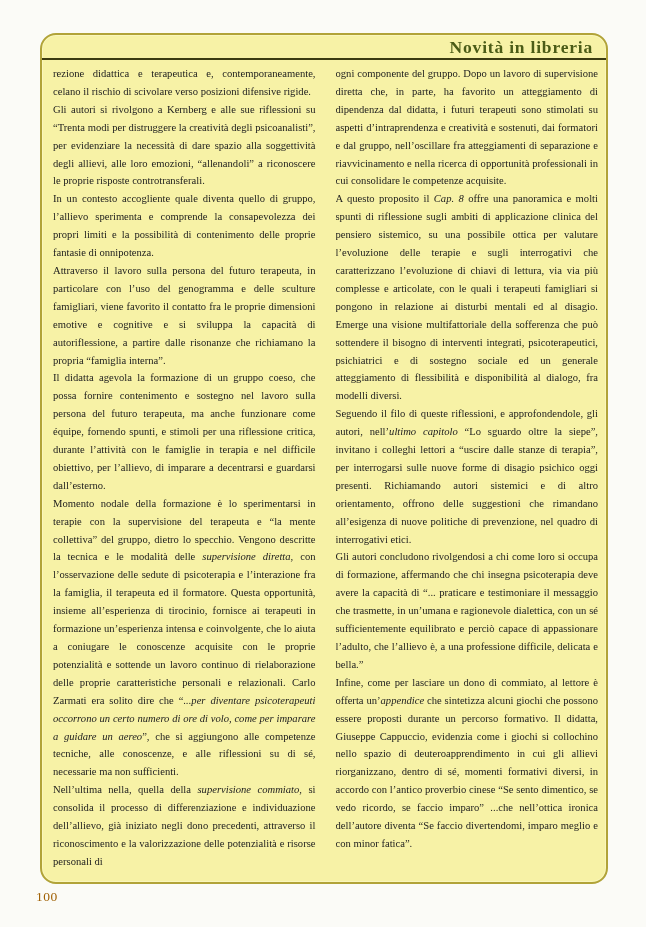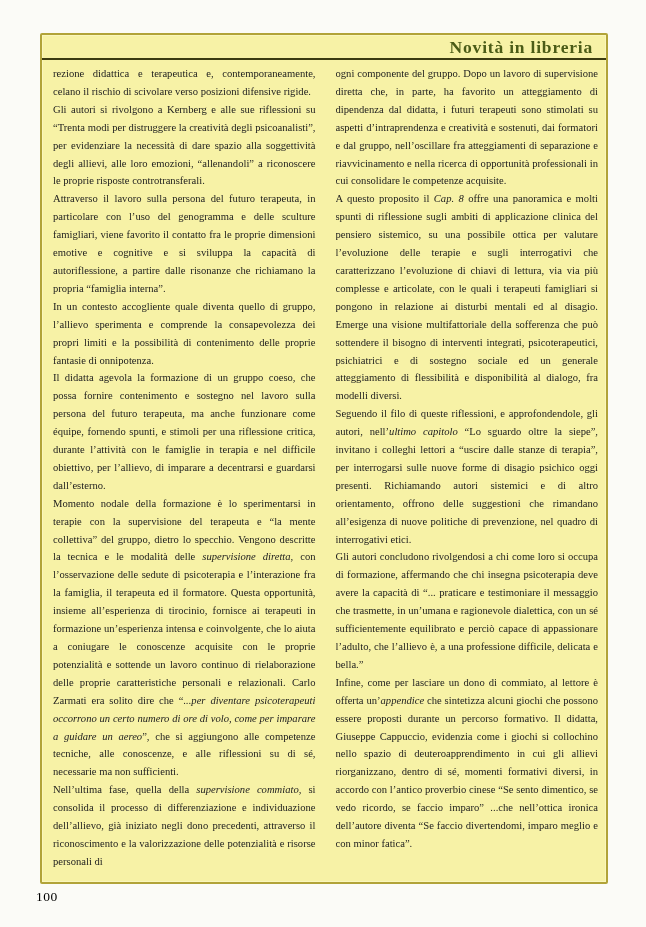--- a/index.html
+++ b/index.html
@@ -6,21 +6,21 @@
   .page{
     position:relative;width:646px;height:927px;margin:0 auto;
     background:var(--page-bg,#fbfbf7);
     font-family:"Liberation Serif",serif;
     overflow:hidden;
   }
   .frame{
     position:absolute;left:40px;top:33px;width:564px;height:847px;
     background:var(--box-bg,#f7f2a6);
     border:2px solid var(--box-border,#b1a339);
-    border-radius:2px;
+    border-radius:16px;
     box-shadow:inset 0 0 0 1px rgba(255,255,230,.35);
   }
   .section-title{
     position:absolute;top:2px;right:13px;
     font-weight:bold;font-size:17.5px;letter-spacing:.8px;
     color:var(--title-color,#4b5c17);
     white-space:nowrap;
   }
   .header-rule{
     position:absolute;top:23px;left:0;right:0;height:2.2px;
@@ -34,39 +34,39 @@
     flex:1 1 0;min-width:0;
     text-align:justify;
     font-size:10.6px;line-height:17.9px;
     color:var(--text-color,#222220);
     overflow:hidden;
   }
   .col p{margin:0;padding:0;}
   .col em{font-style:italic;}
   .page-number{
     position:absolute;left:36px;top:889px;
-    font-size:13.5px;color:#000000;letter-spacing:.5px;
+    font-size:13.5px;color:#a16207;letter-spacing:.5px;
   }
 </style>
 </head>
 <body>
 
 <div class="page">
   <div class="frame">
     <div class="section-title">Novità in libreria</div>
     <div class="header-rule"></div>
     <div class="columns">
       <div class="col">
           <p><span>rezione didattica e terapeutica e, contemporaneamente, celano il rischio di scivolare verso posizioni difensive rigide.</span></p>
           <p><span>Gli autori si rivolgono a Kernberg e alle sue riflessioni su “Trenta modi per distruggere la creatività degli psicoanalisti”, per evidenziare la necessità di dare spazio alla soggettività degli allievi, alle loro emozioni, “allenandoli” a riconoscere le proprie risposte controtransferali.</span></p>
+          <p><span>In un contesto accogliente quale diventa quello di gruppo, l’allievo sperimenta e comprende la consapevolezza dei propri limiti e la possibilità di contenimento delle proprie fantasie di onnipotenza.</span></p>
           <p><span>Attraverso il lavoro sulla persona del futuro terapeuta, in particolare con l’uso del genogramma e delle sculture famigliari, viene favorito il contatto fra le proprie dimensioni emotive e cognitive e si sviluppa la capacità di autoriflessione, a partire dalle risonanze che richiamano la propria “famiglia interna”.</span></p>
-          <p><span>In un contesto accogliente quale diventa quello di gruppo, l’allievo sperimenta e comprende la consapevolezza dei propri limiti e la possibilità di contenimento delle proprie fantasie di onnipotenza.</span></p>
           <p><span>Il didatta agevola la formazione di un gruppo coeso, che possa fornire contenimento e sostegno nel lavoro sulla persona del futuro terapeuta, ma anche funzionare come équipe, fornendo spunti, e stimoli per una riflessione critica, durante l’attività con le famiglie in terapia e nel difficile obiettivo, per l’allievo, di imparare a decentrarsi e guardarsi dall’esterno.</span></p>
           <p><span>Momento nodale della formazione è lo sperimentarsi in terapie con la supervisione del terapeuta e “la mente collettiva” del gruppo, dietro lo specchio. Vengono descritte la tecnica e le modalità delle </span><em>supervisione diretta</em><span>, con l’osservazione delle sedute di psicoterapia e l’interazione fra la famiglia, il terapeuta ed il formatore. Questa opportunità, insieme all’esperienza di tirocinio, fornisce ai terapeuti in formazione un’esperienza intensa e coinvolgente, che lo aiuta a coniugare le conoscenze acquisite con le proprie potenzialità e sottende un lavoro continuo di rielaborazione delle proprie caratteristiche personali e relazionali. Carlo Zarmati era solito dire che “</span><em>...per diventare psicoterapeuti occorrono un certo numero di ore di volo, come per imparare a guidare un aereo</em><span>”, che si aggiungono alle competenze tecniche, alle conoscenze, e alle riflessioni su di sé, necessarie ma non sufficienti.</span></p>
-          <p><span>Nell’ultima fase, quella della </span><em>supervisione commiato</em><span>, si consolida il processo di differenziazione e individuazione dell’allievo, già iniziato negli dono precedenti, attraverso il riconoscimento e la valorizzazione delle potenzialità e risorse personali di</span></p>
+          <p><span>Nell’ultima nella, quella della </span><em>supervisione commiato</em><span>, si consolida il processo di differenziazione e individuazione dell’allievo, già iniziato negli dono precedenti, attraverso il riconoscimento e la valorizzazione delle potenzialità e risorse personali di</span></p>
         </div>
       <div class="col">
           <p><span>ogni componente del gruppo. Dopo un lavoro di supervisione diretta che, in parte, ha favorito un atteggiamento di dipendenza dal didatta, i futuri terapeuti sono stimolati su aspetti d’intraprendenza e creatività e sostenuti, dai formatori e dal gruppo, nell’oscillare fra atteggiamenti di separazione e riavvicinamento e nella ricerca di opportunità professionali in cui consolidare le competenze acquisite.</span></p>
           <p><span>A questo proposito il </span><em>Cap. 8</em><span> offre una panoramica e molti spunti di riflessione sugli ambiti di applicazione clinica del pensiero sistemico, su una possibile ottica per valutare l’evoluzione delle terapie e sugli interrogativi che caratterizzano l’evoluzione di chiavi di lettura, via via più complesse e articolate, con le quali i terapeuti famigliari si pongono in relazione ai disturbi mentali ed al disagio. Emerge una visione multifattoriale della sofferenza che può sottendere il bisogno di interventi integrati, psicoterapeutici, psichiatrici e di sostegno sociale ed un generale atteggiamento di flessibilità e disponibilità al dialogo, fra modelli diversi.</span></p>
           <p><span>Seguendo il filo di queste riflessioni, e approfondendole, gli autori, nell’</span><em>ultimo capitolo</em><span> “Lo sguardo oltre la siepe”, invitano i colleghi lettori a “uscire dalle stanze di terapia”, per interrogarsi sulle nuove forme di disagio psichico oggi presenti. Richiamando autori sistemici e di altro orientamento, offrono delle suggestioni che rimandano all’esigenza di nuove politiche di prevenzione, nel quadro di interrogativi etici.</span></p>
           <p><span>Gli autori concludono rivolgendosi a chi come loro si occupa di formazione, affermando che chi insegna psicoterapia deve avere la capacità di “... praticare e testimoniare il messaggio che trasmette, in un’umana e ragionevole dialettica, con un sé sufficientemente equilibrato e perciò capace di appassionare l’adulto, che l’allievo è, a una professione difficile, delicata e bella.”</span></p>
           <p><span>Infine, come per lasciare un dono di commiato, al lettore è offerta un’</span><em>appendice</em><span> che sintetizza alcuni giochi che possono essere proposti durante un percorso formativo. Il didatta, Giuseppe Cappuccio, evidenzia come i giochi si collochino nello spazio di deuteroapprendimento in cui gli allievi riorganizzano, dentro di sé, momenti formativi diversi, in accordo con l’antico proverbio cinese “Se sento dimentico, se vedo ricordo, se faccio imparo” ...che nell’ottica ironica dell’autore diventa “Se faccio divertendomi, imparo meglio e con minor fatica”.</span></p>
         </div>
     </div>
   </div>

